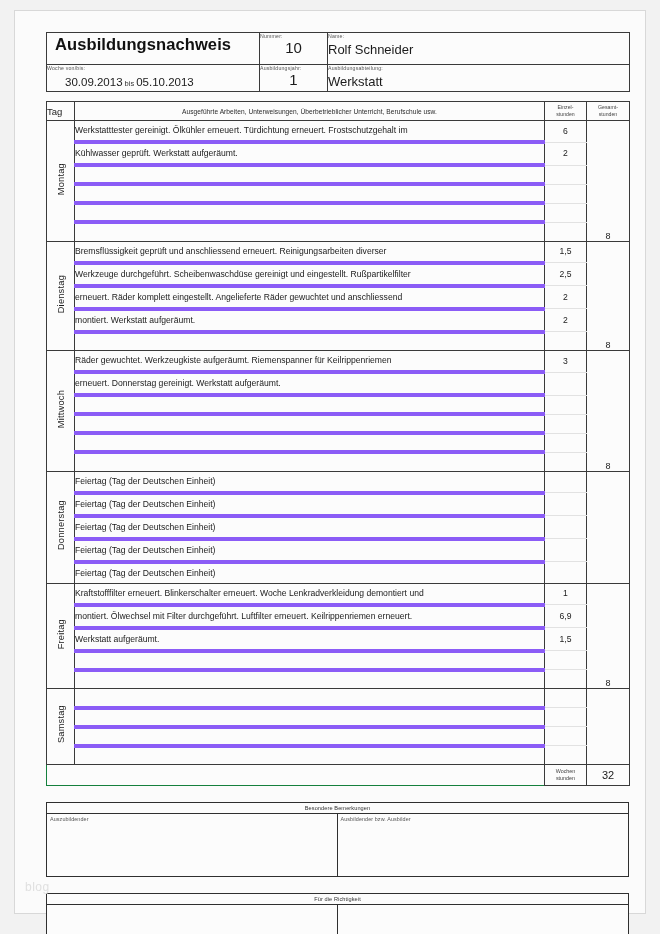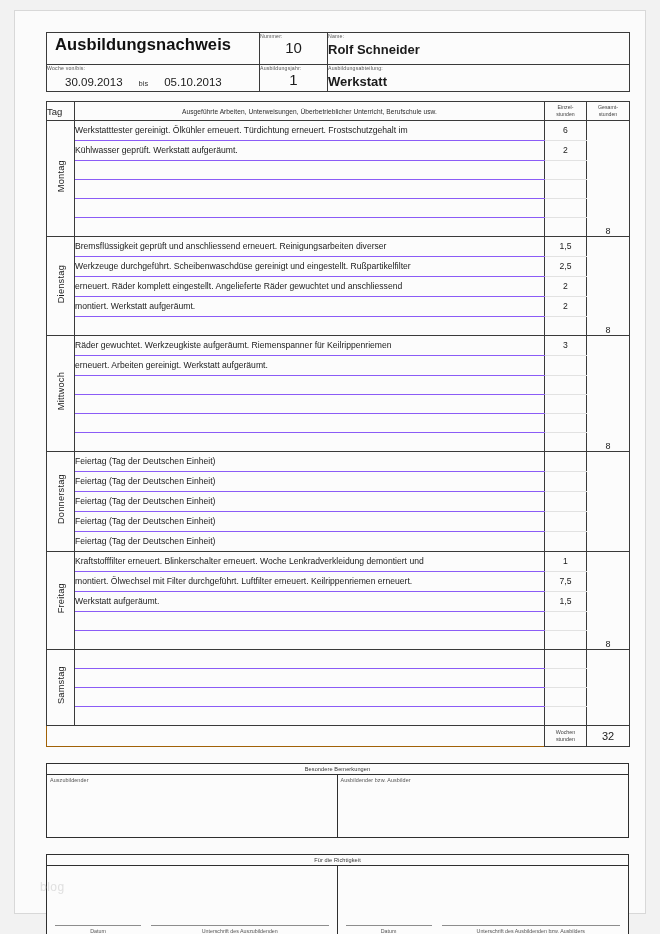--- a/index.html
+++ b/index.html
@@ -70,51 +70,50 @@
     color: #111;
   }
   .hcell-title {
     height: 32px;
     vertical-align: middle;
   }
   .big-val {
     font-size: 13px;
     line-height: 16px;
     color: #1b1b1b;
-    font-weight: bold;
   }
   .num-val {
     font-size: 15px;
     line-height: 16px;
     text-align: center;
     display: block;
     color: #1b1b1b;
   }
   .week-line {
     font-size: 11.5px;
     line-height: 15px;
     padding-left: 18px;
     color: #1b1b1b;
     white-space: nowrap;
   }
   .week-line .bis {
     font-size: 7.5px;
     color: #333;
-    padding: 0 16px;
+    padding: 0 2px;
   }
 
   
   .main-wrap {
     margin-top: 9px;
   }
   table.main {
     width: 100%;
     border-collapse: collapse;
     table-layout: fixed;
-    background: #a16207;
+    background: #15803d;
   }
   table.main td, table.main th {
     padding: 0;
     margin: 0;
     background: #fcfcfc;
   }
 
   
   col.c-day   { width: 28px; }
   col.c-desc  { width: 470px; }
@@ -162,21 +161,21 @@
     color: #1b1b1b;
     writing-mode: vertical-rl;
     transform: rotate(180deg);
     display: inline-block;
     white-space: nowrap;
     letter-spacing: .2px;
   }
 
   
   .desc-cell {
-    border-bottom: 1px solid #8b5cf6;
+    border-bottom: 4px solid #8b5cf6;
     border-right: 1px solid #3a3a3a;
     box-sizing: border-box;
     height: 19px;
     padding: 0 0 0 7px;
     font-size: 8.6px;
     line-height: 19px;
     color: #1b1b1b;
     white-space: nowrap;
     overflow: hidden;
   }
@@ -297,21 +296,21 @@
   .sig-cap {
     font-size: 5.3px;
     color: #555;
     line-height: 7px;
     white-space: nowrap;
   }
 
   
   #watermark {
     position: absolute;
-    left: 40px;
+    left: 25px;
     top: 880px;
     font-size: 12px;
     color: #e0e0e0;
     letter-spacing: .5px;
     user-select: none;
   }
 </style>
 </head>
 <body>
 
@@ -424,21 +423,21 @@
               <td class="desc-cell"></td>
               <td class="ein-cell"></td>
             </tr>
             <tr class="day-first">
               <td class="day-cell" rowspan="6"><span class="day-label">Mittwoch</span></td>
               <td class="desc-cell">Räder gewuchtet. Werkzeugkiste aufgeräumt. Riemenspanner für Keilrippenriemen</td>
               <td class="ein-cell">3</td>
               <td class="ges-cell" rowspan="6" style="border-top: 1.6px solid rgb(58, 58, 58); border-bottom: 1px solid rgb(58, 58, 58);">8</td>
             </tr>
             <tr>
-              <td class="desc-cell">erneuert. Arbeiten gereinigt. Werkstatt aufgeräumt.</td>
+              <td class="desc-cell">erneuert. Donnerstag gereinigt. Werkstatt aufgeräumt.</td>
               <td class="ein-cell"></td>
             </tr>
             <tr>
               <td class="desc-cell"></td>
               <td class="ein-cell"></td>
             </tr>
             <tr>
               <td class="desc-cell"></td>
               <td class="ein-cell"></td>
             </tr>
@@ -473,21 +472,21 @@
               <td class="ein-cell"></td>
             </tr>
             <tr class="day-first">
               <td class="day-cell" rowspan="5"><span class="day-label">Freitag</span></td>
               <td class="desc-cell">Kraftstofffilter erneuert. Blinkerschalter erneuert. Woche Lenkradverkleidung demontiert und</td>
               <td class="ein-cell">1</td>
               <td class="ges-cell" rowspan="5" style="border-top: 1.6px solid rgb(58, 58, 58); border-bottom: 1px solid rgb(58, 58, 58);">8</td>
             </tr>
             <tr>
               <td class="desc-cell">montiert. Ölwechsel mit Filter durchgeführt. Luftfilter erneuert. Keilrippenriemen erneuert.</td>
-              <td class="ein-cell">7,5</td>
+              <td class="ein-cell">6,9</td>
             </tr>
             <tr>
               <td class="desc-cell">Werkstatt aufgeräumt.</td>
               <td class="ein-cell">1,5</td>
             </tr>
             <tr>
               <td class="desc-cell"></td>
               <td class="ein-cell"></td>
             </tr>
             <tr class="day-last">

